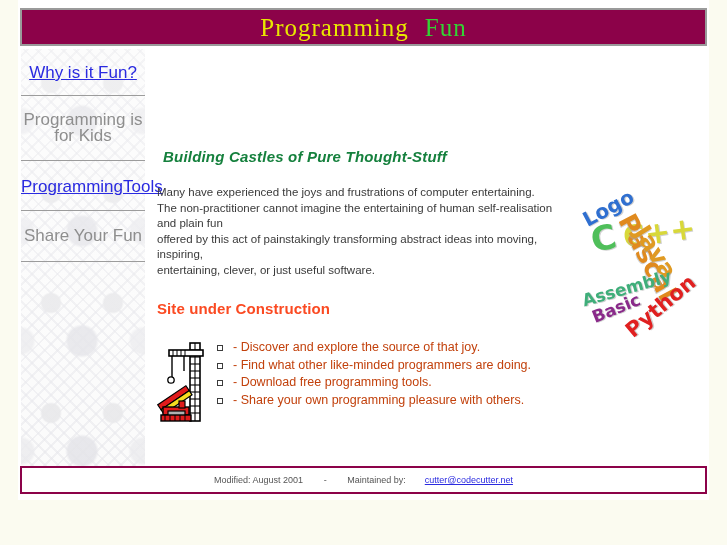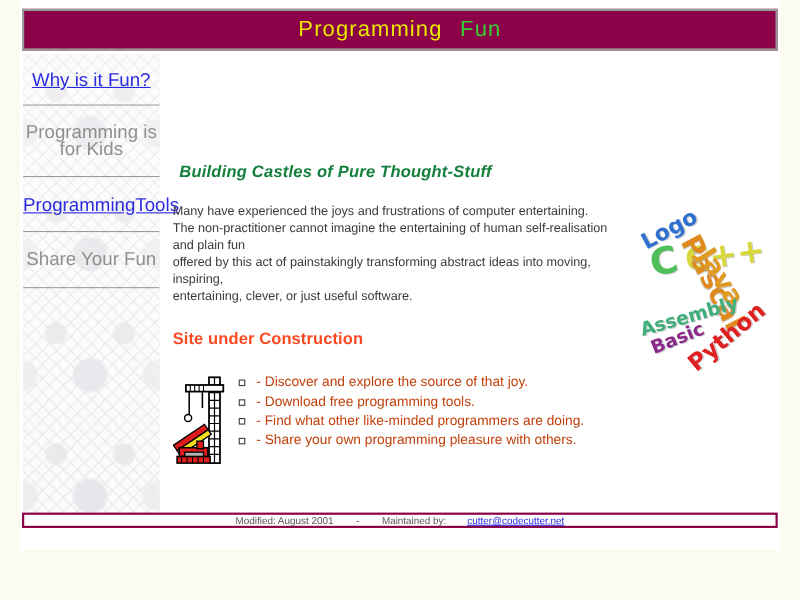--- a/index.html
+++ b/index.html
@@ -41,22 +41,22 @@
     height: 38px;
     background: #8c0249;
     border: 2px solid #9a9a9a;
     box-sizing: border-box;
     display: flex;
     align-items: center;
     justify-content: center;
     overflow: hidden;
   }
   .banner-title {
-    font-family: Liberation Sans, sans-serif;
-    font-size: 20px;
+    font-family: Liberation Serif, serif;
+    font-size: 25px;
     font-weight: normal;
     letter-spacing: 1px;
     white-space: nowrap;
     line-height: 1;
   }
   .banner-title .w1 { color: #e8e800; }
   .banner-title .w2 { color: #34d334; margin-left: 16px; }
 
   
   .sidebar {
@@ -202,21 +202,21 @@
     line-height: 1;
     text-shadow: 1px 1px 0 rgba(170,170,170,0.55);
   }
 
   
   .footer {
     position: absolute;
     left: 20px;
     top: 466px;
     width: 687px;
-    height: 14px;
+    height: 28px;
     border: 2px solid #8c0249;
     background: #ffffff;
     box-sizing: border-box;
     display: flex;
     align-items: center;
     justify-content: center;
   }
   .footer-text {
     font-size: 9px;
     color: #555555;
@@ -334,25 +334,25 @@
       </svg>
 
       <div class="blurb-text">
         <ul class="blurb-list">
           <li>
             <span class="sq"></span>
             <span class="dash">- Discover and explore the source of that joy.</span>
           </li>
           <li>
             <span class="sq"></span>
-            <span class="dash">- Download free programming tools.</span>
+            <span class="dash">- Find what other like-minded programmers are doing.</span>
           </li>
           <li>
             <span class="sq"></span>
-            <span class="dash">- Find what other like-minded programmers are doing.</span>
+            <span class="dash">- Download free programming tools.</span>
           </li>
           <li>
             <span class="sq"></span>
             <span class="dash">- Share your own programming pleasure with others.</span>
           </li>
         </ul>
       </div>
 
     </div>
   </div>

